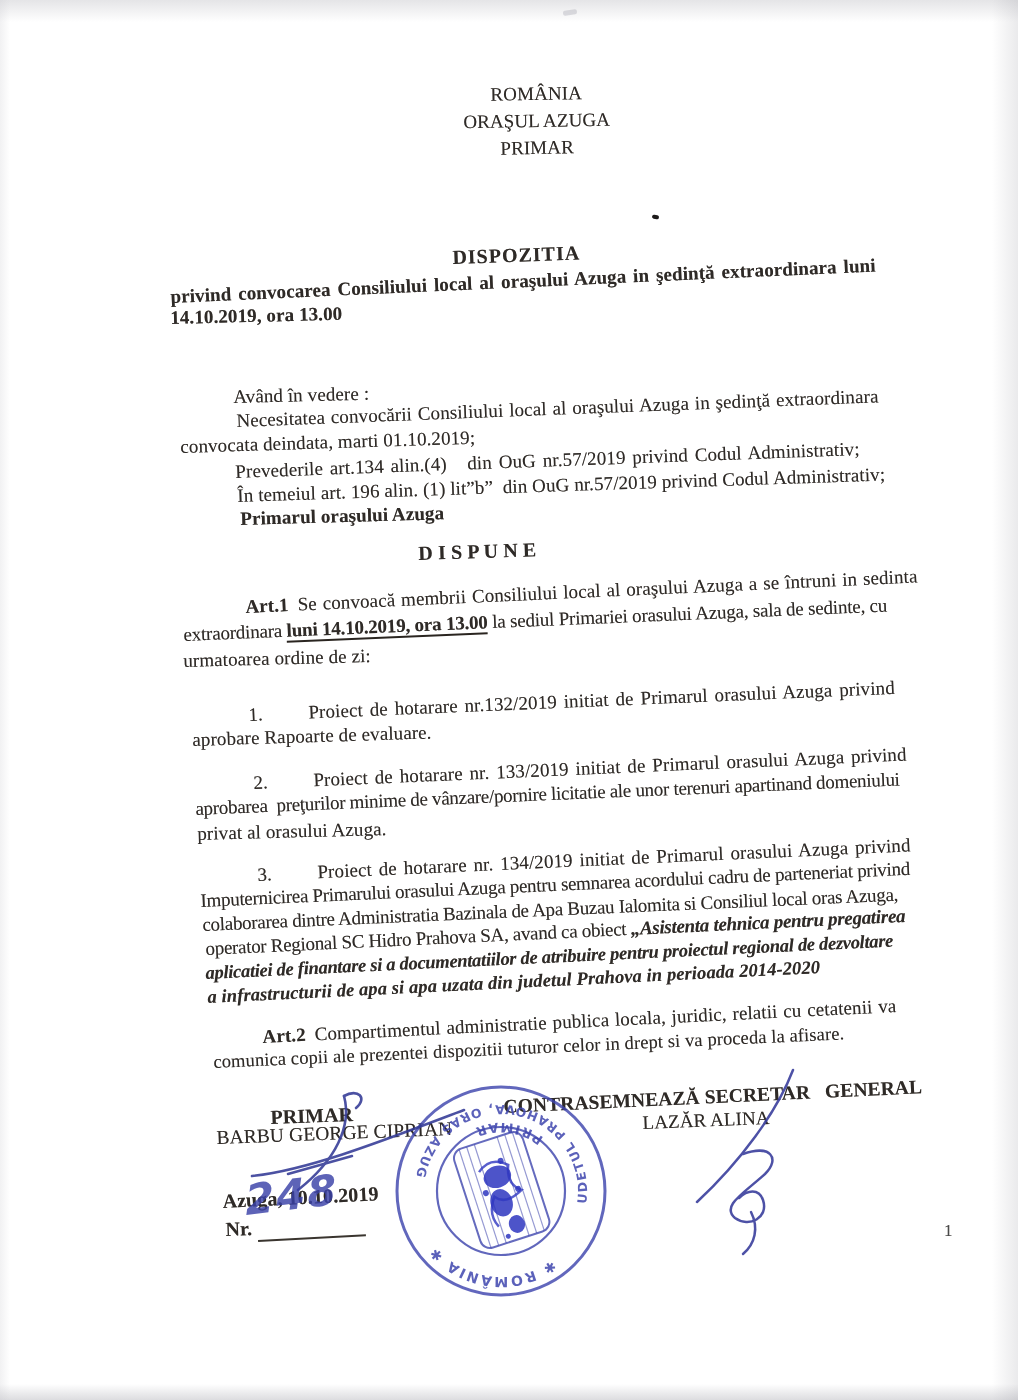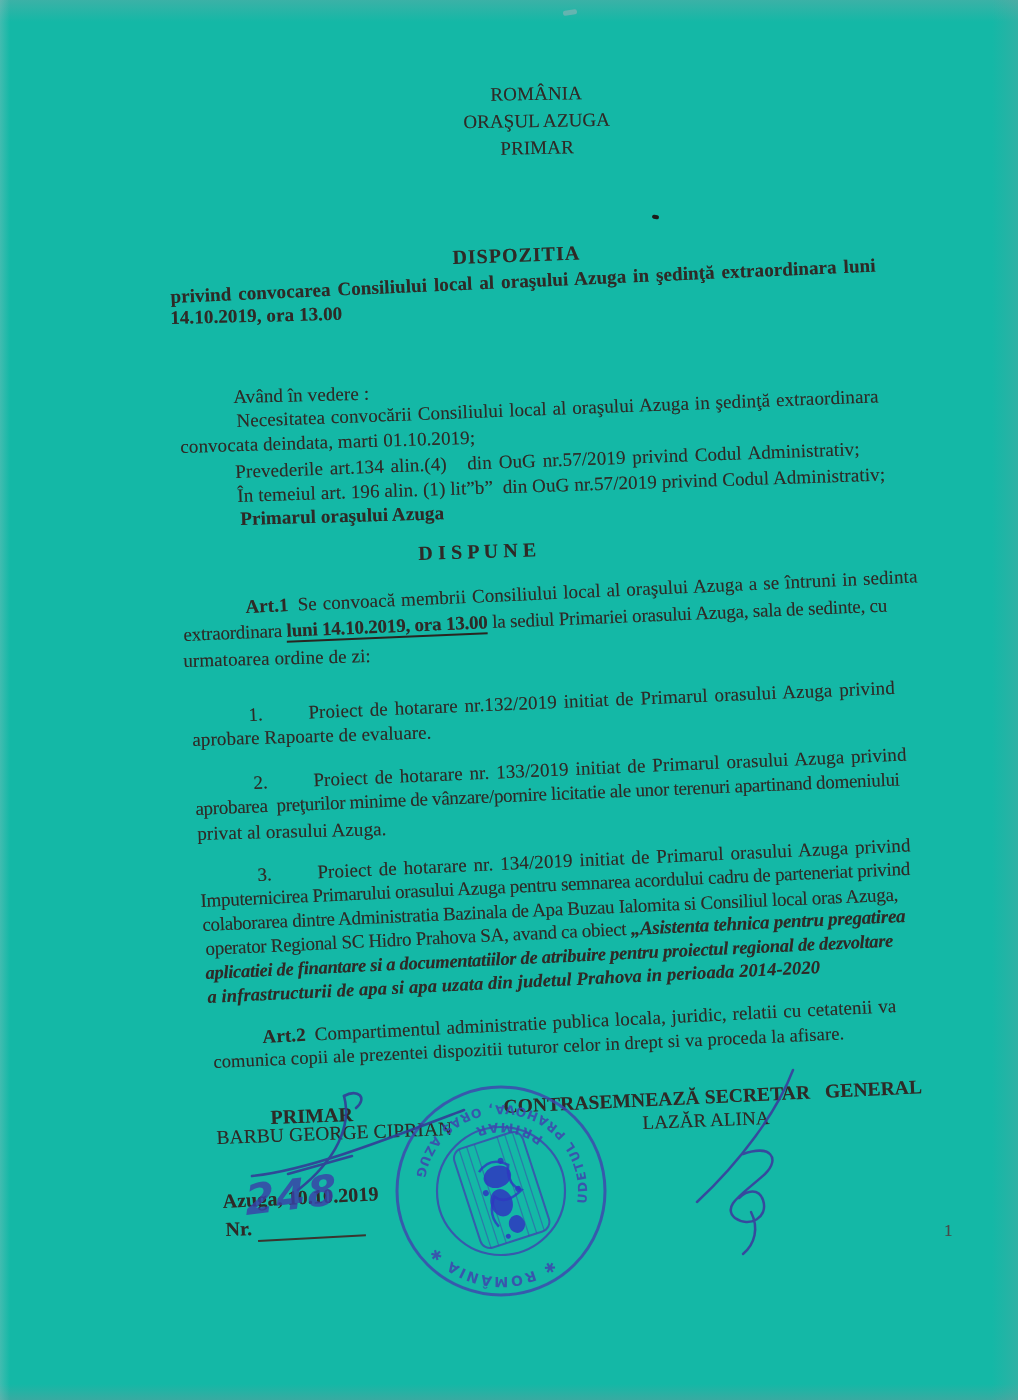--- a/index.html
+++ b/index.html
@@ -1,16 +1,16 @@
 <!DOCTYPE html>
 <html><head>
 <meta charset="utf-8">
 <style>
   html,body{margin:0;padding:0;background:#e8e8ea;}
-  .page{position:relative;width:1018px;height:1400px;background:#14b8a6;overflow:hidden;
+  .page{position:relative;width:1018px;height:1400px;background:#ffffff;overflow:hidden;
         font-family:"Liberation Serif", serif;}
   .ln{position:absolute;font-family:"Liberation Serif", serif;font-size:19px;color:#2e2a27;
       white-space:pre;transform-origin:left top;letter-spacing:.1px;
       text-shadow:0 0 .5px rgba(60,50,40,.45);}
   .b{font-weight:bold}
   .i{font-style:italic}
   .u{border-bottom:2px solid #2a2520;}
   .f20{font-size:20px}
   .f18{font-size:18.5px}
   .num{display:inline-block;width:60px;}

